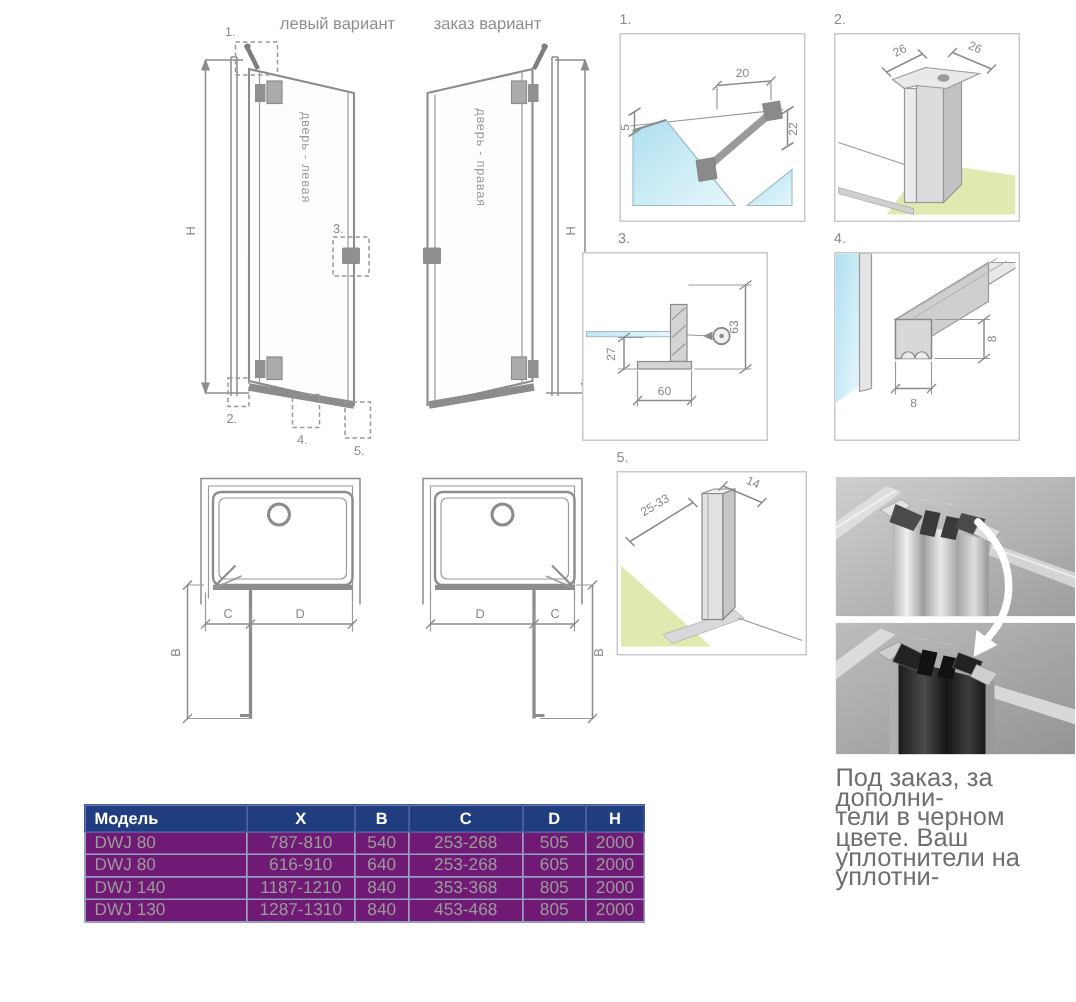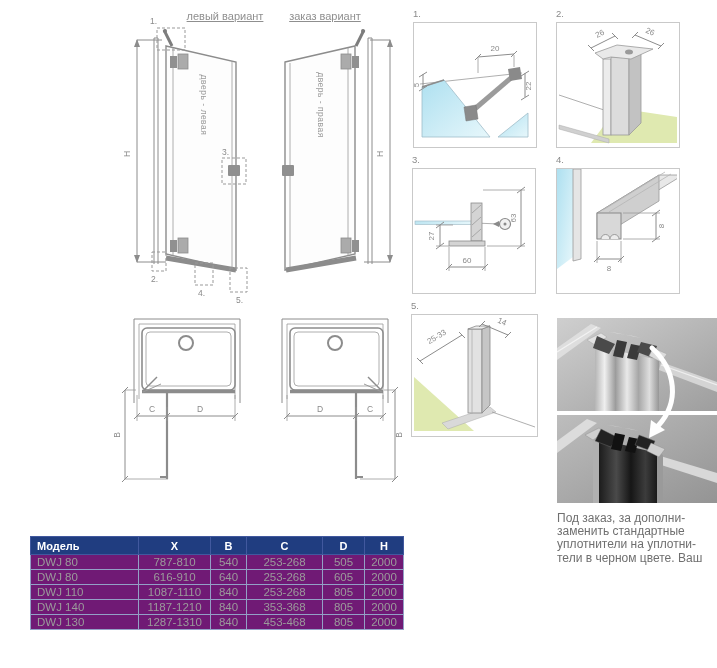--- a/index.html
+++ b/index.html
@@ -1,34 +1,34 @@
 <!DOCTYPE html>
 <html><head>
 <meta charset="utf-8">
 <style>
   html,body{margin:0;padding:0;background:#fff;}
   .sheet{position:relative;width:717px;height:668px;background:#fff;overflow:hidden;
          font-family:"Liberation Sans","DejaVu Sans",sans-serif;}
   .abs{position:absolute;}
-  .variant-label{position:absolute;width:130px;text-align:center;font-size:11px;color:#8f8f8f;text-decoration:underline;}
+  .variant-label{position:absolute;width:130px;text-align:center;font-size:11px;color:#8f8f8f;}
   .callout{position:absolute;font-size:9.5px;color:#8a8a8a;}
   .detail-box{position:absolute;border:1px solid #c9c9c9;background:#fff;}
   svg text{font-family:"Liberation Sans","DejaVu Sans",sans-serif;}
   .dim{font-size:8px;fill:#8a8a8a;}
   .dim9{font-size:8.5px;fill:#8a8a8a;}
   .doorlbl{font-size:8.5px;fill:#9a9a9a;letter-spacing:.5px;}
   .ln{stroke:#8c8c8c;stroke-width:1;fill:none;}
   .lnthin{stroke:#9a9a9a;stroke-width:.8;fill:none;}
   .dash{stroke:#999;stroke-width:1;fill:none;stroke-dasharray:3,2;}
   
   .photo{position:absolute;overflow:hidden;}
   
-  .note{position:absolute;width:156px;font-size:12px;line-height:13.2px;color:#6f6f6f;}
+  .note{position:absolute;width:156px;font-size:17px;line-height:13.2px;color:#6f6f6f;}
   
-  .spec-table{position:absolute;border-collapse:collapse;table-layout:fixed;}
+  .spec-table{position:absolute;border-collapse:collapse;table-layout:fixed;margin-left:26px;}
   .spec-table th{background:#203d80;color:#fff;font-size:11px;font-weight:bold;
                  border:1px solid #41589e;height:17px;padding:0;text-align:center;}
   .spec-table td{color:#9b9b9b;font-size:11.5px;border:1px solid #93a0c6;height:14px;
                  padding:0;text-align:center;background:#701a75;}
   .spec-table th.col-model,.spec-table td.col-model{text-align:left;padding-left:6px;}
 </style>
 </head>
 <body>
 
 <div class="sheet">
@@ -226,21 +226,21 @@
       </g>
       <g>
         <line class="ln" x1="78" y1="12" x2="104" y2="23"></line>
         <line class="ln" x1="75" y1="15" x2="81" y2="9"></line>
         <line class="ln" x1="101" y1="26" x2="107" y2="20"></line>
         <text class="dim" x="92" y="11" text-anchor="middle" transform="rotate(24 92 11)">26</text>
       </g>
     </svg>
   </div>
 
-  <div class="detail-box" style="left:412px;top:168px;width:122px;height:124px">
+  <div class="detail-box" style="left:388px;top:168px;width:122px;height:124px">
     <svg width="120" height="122">
       <rect x="2" y="52" width="60" height="3.5" fill="url(#gGlassH)" stroke="#9cb6c2" stroke-width=".6"></rect>
       <line class="lnthin" x1="62" y1="54" x2="86" y2="55"></line>
       <g>
         <polygon points="86,52 80,55 86,58" fill="#8a8a8a"></polygon>
         <circle cx="92" cy="55" r="5.5" fill="#f0f0f0" stroke="#8a8a8a" stroke-width="1.2"></circle>
         <circle cx="92" cy="55" r="1.5" fill="#8a8a8a"></circle>
       </g>
       <g>
         <rect x="58" y="34" width="11" height="38" fill="#d4d4d4" stroke="#8a8a8a" stroke-width=".8"></rect>
@@ -438,23 +438,22 @@
     </svg>
   </div>
 
   <svg class="abs" style="left:600px;top:330px;pointer-events:none" width="117" height="128">
     <path d="M52,18 C76,40 80,72 58,96" stroke="#ffffff" stroke-width="5" fill="none" stroke-linecap="round"></path>
     <polygon points="49,108 65,100 51,90" fill="#ffffff"></polygon>
   </svg>
 
   <div class="note" style="left:557px;top:512px">
     <div>Под заказ, за дополни-</div>
-    <div>заменить стандартные</div>
+    <div>тели в черном цвете. Ваш</div>
     <div>уплотнители на уплотни-</div>
-    <div>тели в черном цвете. Ваш</div>
   </div>
 
   <table class="spec-table" style="left:30px;top:536px">
     <colgroup>
       <col style="width:108px">
         <col style="width:72px">
         <col style="width:36px">
       <col style="width:76px">
         <col style="width:42px">
         <col style="width:39px">
@@ -480,28 +479,20 @@
       </tr>
       <tr>
         <td class="col-model">DWJ 80</td>
         <td>616-910</td>
         <td>640</td>
         <td>253-268</td>
         <td>605</td>
         <td>2000</td>
       </tr>
       <tr>
-        <td class="col-model">DWJ 110</td>
-        <td>1087-1110</td>
-        <td>840</td>
-        <td>253-268</td>
-        <td>805</td>
-        <td>2000</td>
-      </tr>
-      <tr>
         <td class="col-model">DWJ 140</td>
         <td>1187-1210</td>
         <td>840</td>
         <td>353-368</td>
         <td>805</td>
         <td>2000</td>
       </tr>
       <tr>
         <td class="col-model">DWJ 130</td>
         <td>1287-1310</td>

